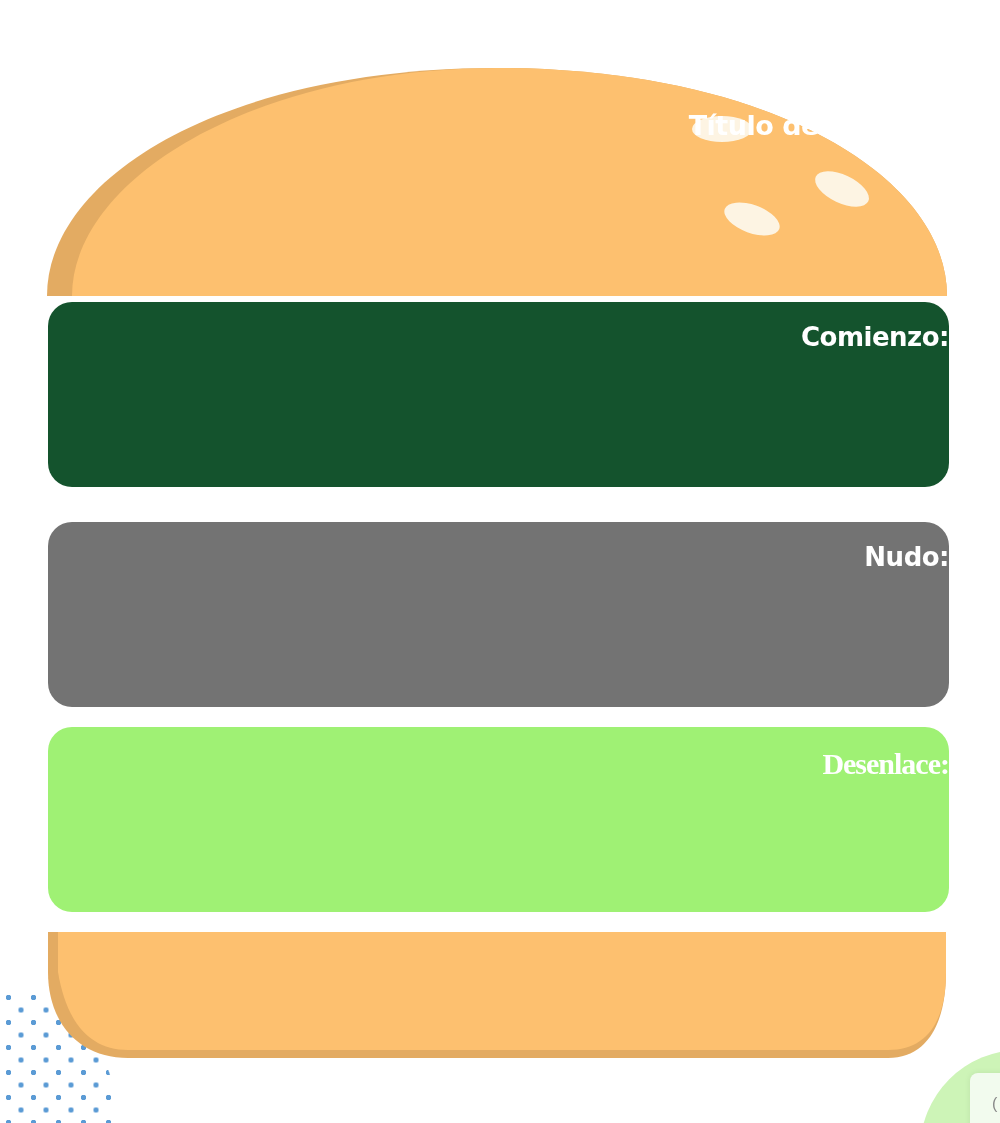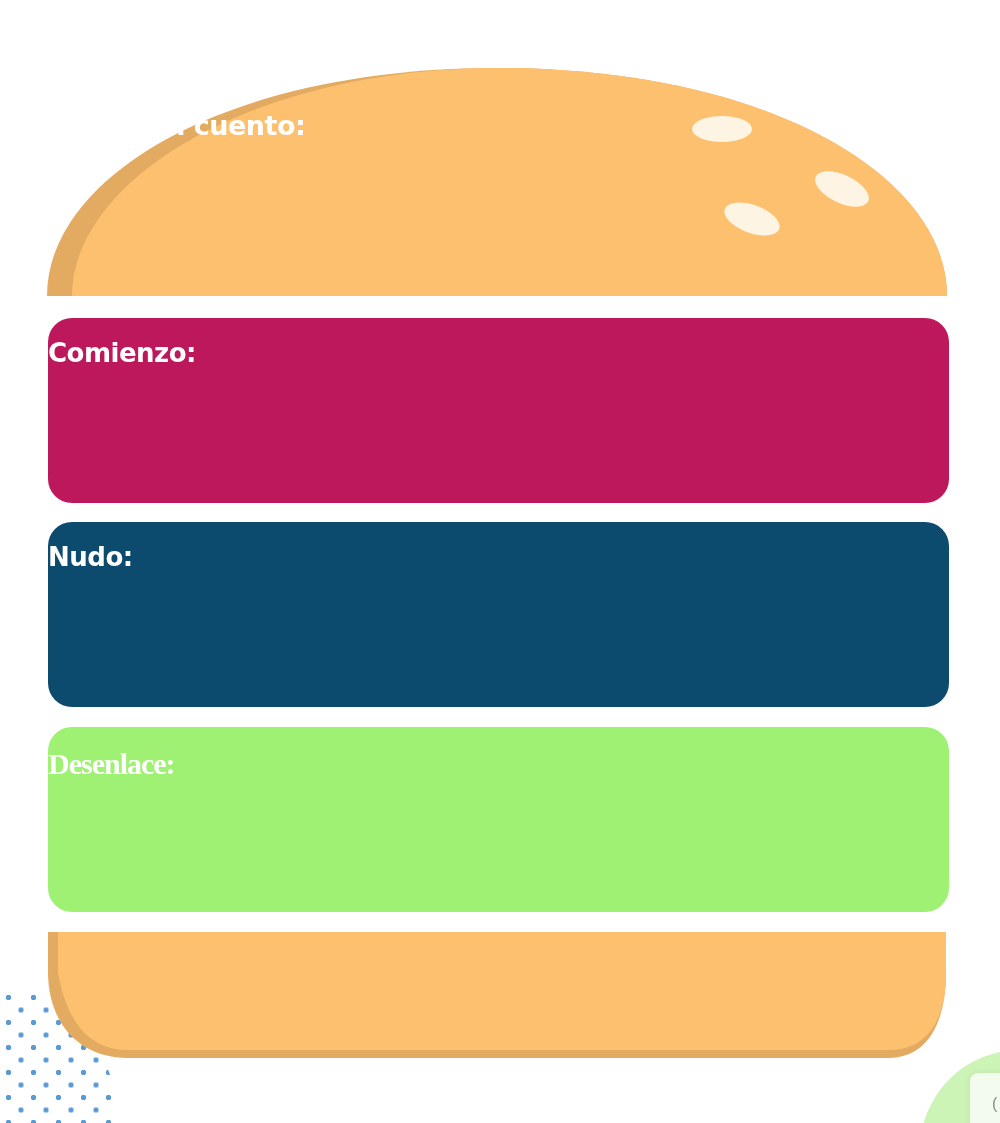--- a/index.html
+++ b/index.html
@@ -3,21 +3,21 @@
 <meta charset="utf-8">
 <style>
   html, body { margin: 0; padding: 0; }
   body {
     width: 1000px; height: 1123px; position: relative; overflow: hidden;
     background: #ffffff;
     font-family: "Liberation Sans", sans-serif;
   }
   .abs { position: absolute; }
   .layer-label {
-    position: absolute; left: 0; right: 0; text-align: left;
+    position: absolute; left: 0; right: 0; text-align: right;
     color: #ffffff; font-weight: bold;
     font-family: "DejaVu Sans", sans-serif;
   }
   .box { position: absolute; left: 48px; width: 901px; height: 185px; border-radius: 24px; }
   .dots {
     position: absolute; left: 0; top: 985px; width: 130px; height: 138px;
     background-image:
       radial-gradient(circle, #5b9bd5 2.5px, transparent 3px),
       radial-gradient(circle, #5b9bd5 2.5px, transparent 3px);
     background-size: 25px 25px, 25px 25px;
@@ -47,25 +47,25 @@
   <svg width="902" height="232" viewBox="0 0 902 232">
     <path d="M1,230 C1,110 180,2 451,2 C722,2 901,110 901,230 Z" fill="#e3ab62"></path>
     <path d="M26,230 C26,112 210,2 451,2 C722,2 901,110 901,230 Z" fill="#fdc06f"></path>
     <ellipse cx="676" cy="63" rx="30" ry="13" fill="#fdf4e3"></ellipse>
     <ellipse cx="796" cy="123" rx="29" ry="14" fill="#fdf4e3" transform="rotate(25 796 123)"></ellipse>
     <ellipse cx="706" cy="153" rx="29" ry="14" fill="#fdf4e3" transform="rotate(20 706 153)"></ellipse>
   </svg>
   <div class="layer-label" style="top:44px; font-size:27px; letter-spacing:-0.5px;">Título del cuento:</div>
 </div>
 
-<div class="box" style="top:318px; background:#be185d;">
+<div class="box" style="top:302px; background:#14532d;">
   <div class="layer-label" style="top:20px; font-size:26px; letter-spacing:-0.5px;">Comienzo:</div>
 </div>
 
-<div class="box" style="top:522px; background:#0c4a6e;">
+<div class="box" style="top:522px; background:#737373;">
   <div class="layer-label" style="top:20px; font-size:26px; letter-spacing:-0.5px;">Nudo:</div>
 </div>
 
 <div class="box" style="top:727px; background:#9ff174;">
   <div class="layer-label" style="top:20px; font-size:30px; font-family:Liberation Serif, serif; letter-spacing:-1px;">Desenlace:</div>
 </div>
 
 <div class="abs" style="left:48px; top:932px; width:899px; height:127px;">
   <svg width="899" height="127" viewBox="0 0 899 127">
     <path d="M0,0 L898,0 L898,40 C898,90 880,126 840,126 L80,126 C30,126 0,90 0,40 Z" fill="#e3ab62"></path>

